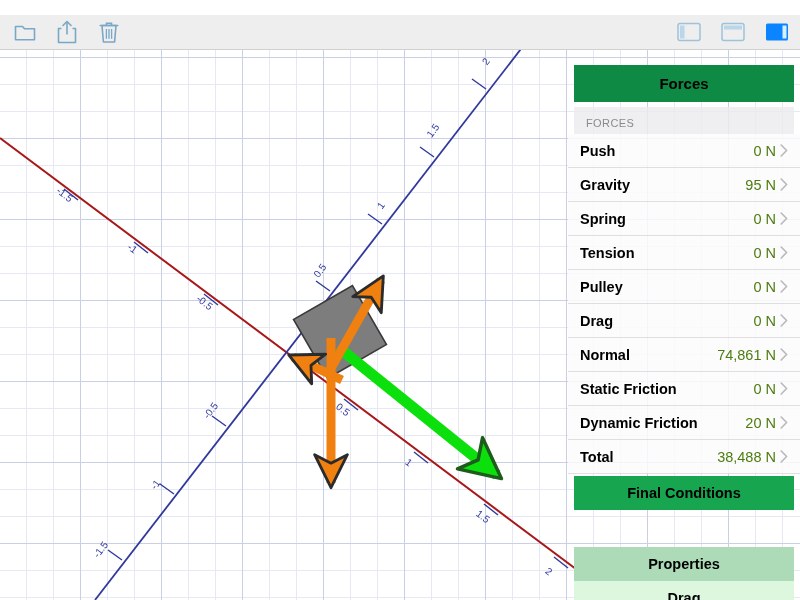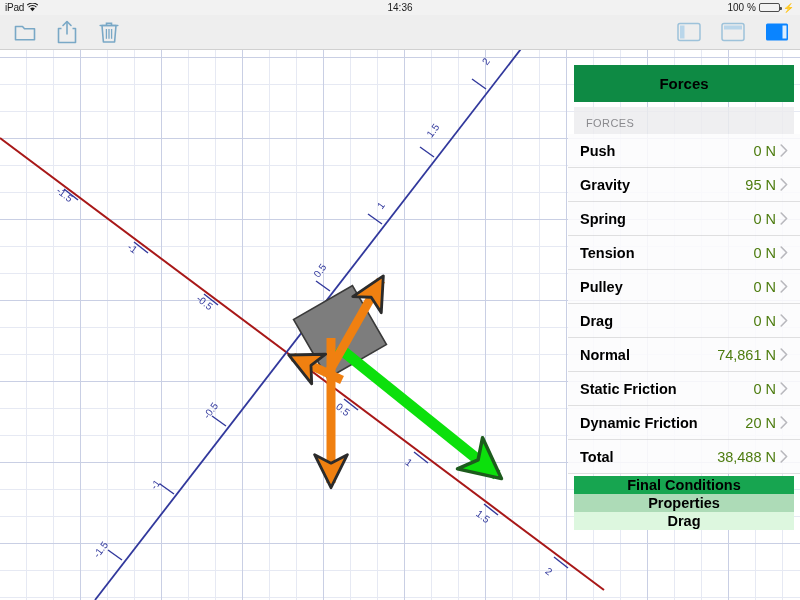--- a/index.html
+++ b/index.html
@@ -98,58 +98,37 @@
     border-bottom: 1px solid rgba(198,198,200,0.55);
     padding-left: 12px; padding-right: 8px; cursor: pointer;
   }
   .row-label { font-size: 14.5px; color: #000; flex: 1; font-weight: bold; }
   .row-value { font-size: 14.5px; color: #4d7c0f; text-align: right; }
   .chev { width: 16px; text-align: center; color: #b8b8bd; font-size: 14px; }
   .chev svg { display: block; margin: 0 auto; }
 
   .btn-stack { position: absolute; left: 6px; width: 220px; }
   .gbtn {
-    height: 18px; display: flex; align-items: center; justify-content: center;
+    height: 34px; display: flex; align-items: center; justify-content: center;
     font-size: 14.5px; font-weight: 700; color: #000; cursor: pointer;
   }
   .gbtn.dark { background: #17a550; }
-  .gbtn.mid  { background: #addbb7; }
+  .gbtn.mid  { background: #addbb7; margin-top: 37px; }
   .gbtn.light{ background: #ddf7df; }
 
   .axis-label {
     position: absolute; font-size: 10px; color: #31389c;
     font-family: "Liberation Sans", sans-serif; white-space: nowrap;
   }
 </style>
 </head>
 <body>
 
 <div id="app">
 
-  <div class="statusbar">
-    <div class="sb-left">
-      <span class="sb-device">iPad</span>
-      <span class="wifi-icon">
-        <svg width="11" height="9" viewBox="0 0 11 9">
-          <path d="M5.5 8.2 L3.1 5.6 a3.4 3.4 0 0 1 4.8 0 Z" fill="#1a1a1a"></path>
-          <path d="M1.6 4.1 a5.6 5.6 0 0 1 7.8 0" stroke="#1a1a1a" stroke-width="1.1" fill="none"></path>
-          <path d="M0.2 2.1 a7.8 7.8 0 0 1 10.6 0" stroke="#1a1a1a" stroke-width="1.1" fill="none"></path>
-        </svg>
-      </span>
-    </div>
-    <div class="sb-center">14:36</div>
-    <div class="sb-right">
-      <span class="batt-pct">100 %</span>
-      <span class="batt-body">
-        <span class="batt-fill"></span>
-        <span class="batt-cap"></span>
-      </span>
-      <span class="bolt">⚡</span>
-    </div>
-  </div>
 
   <div class="toolbar">
     <div class="tb-left">
       <div class="tb-btn">
         <svg width="22" height="20" viewBox="0 0 22 20">
           <path d="M1.5 4.5 h7 l2 2.2 h10 v11 h-19 Z" fill="none" stroke="#79a8c6" stroke-width="1.6" stroke-linejoin="round"></path>
         </svg>
       </div>
       <div class="tb-btn">
         <svg width="20" height="24" viewBox="0 0 20 24">

